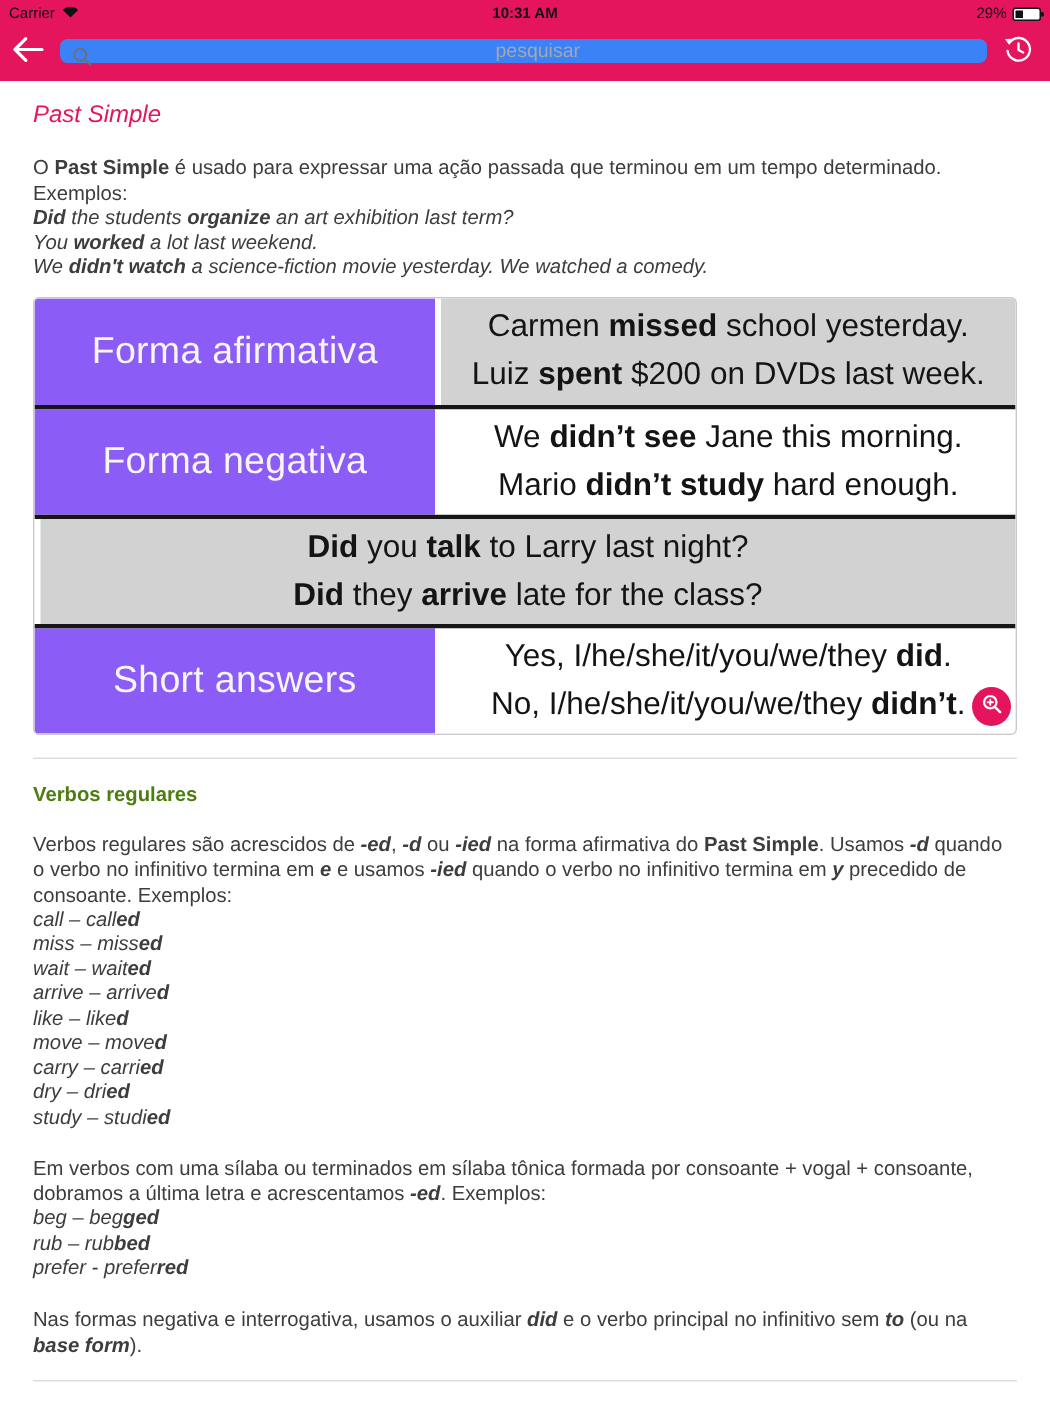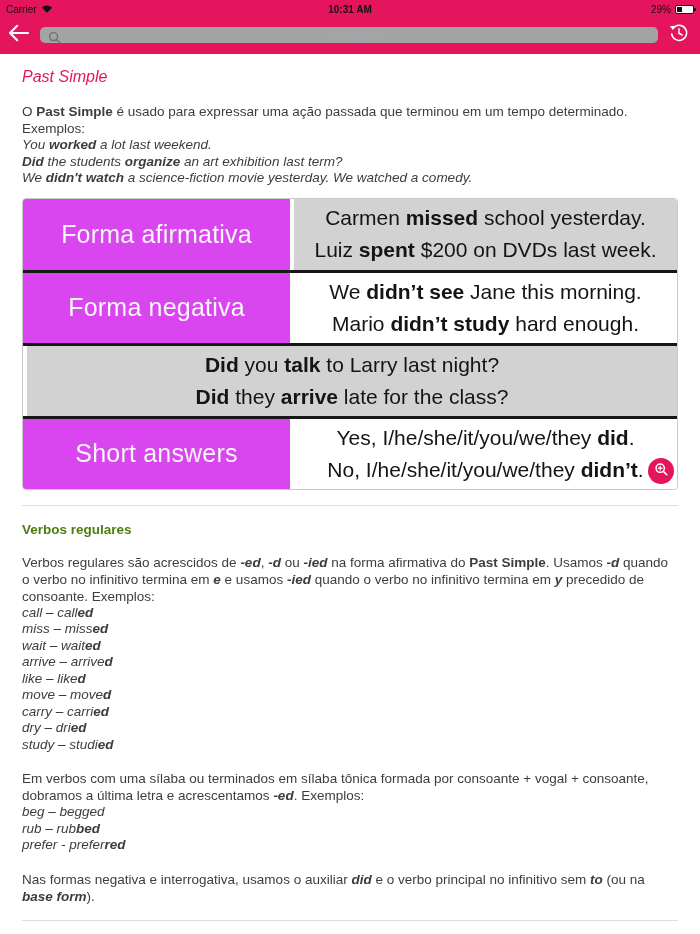--- a/index.html
+++ b/index.html
@@ -16,40 +16,40 @@
   .battery { position:relative; width:19px; height:9px; border:1px solid #151515;
              border-radius:2px; background:#fdfdfd; }
   .battery .fill { position:absolute; left:1px; top:1px; bottom:1px; width:29%; background:#111; }
   .battery .nub { position:absolute; right:-3px; top:2px; width:2px; height:3px; background:#151515; border-radius:0 1px 1px 0; }
 
   .navbar { display:flex; align-items:center; gap:8px; padding:5px 8px 0 6px; }
   .back-btn { width:26px; height:26px; display:flex; align-items:center; justify-content:center;
               background:transparent; border:none; cursor:pointer; flex:0 0 auto; }
   .search-wrap { position:relative; flex:1; }
   .search-wrap svg { position:absolute; left:8px; top:6px; }
-  .search-input { width:100%; height:16px; border:none; border-radius:5px; background:#a3a3a3;
+  .search-input { width:100%; height:16px; border:none; border-radius:5px; background:#3b82f6;
                   padding:0 8px 0 27px; font-size:13px; color:#333; outline:none;
                   font-family:"Liberation Sans", sans-serif;text-align:center; }
   .search-input::placeholder { color:#a6a6ad; }
   .history-btn { width:26px; height:26px; background:transparent; border:none; cursor:pointer;
                  display:flex; align-items:center; justify-content:center; flex:0 0 auto; }
 
   
   .content { padding:0 22px; }
   .page-title { color:#e4155d; font-style:italic; font-size:16px; font-weight:normal;
                 margin-top:14px; }
   .para { font-size:13.5px; line-height:17px; margin-top:17px; }
   .vlist div { font-size:13.5px; line-height:16.5px; }
 
   
   .gtable { position:relative; margin-top:11px; border:1px solid #c9c9c9; border-radius:4px;
             overflow:hidden; background:#fff; font-family:"Liberation Sans", sans-serif; }
   .t-row { display:flex; align-items:stretch; min-height:71px; }
   .t-row + .t-row { border-top:3px solid #161616; }
-  .t-label { width:267px; flex:0 0 267px; background:#d946ef; color:#f6f6f6;
+  .t-label { width:267px; flex:0 0 267px; background:#8b5cf6; color:#f6f6f6;
              display:flex; align-items:center; justify-content:center;
              font-size:25px; letter-spacing:0.2px; }
   .t-gutter { width:4px; flex:0 0 4px; background:#fff; }
   .t-content { flex:1; display:flex; flex-direction:column; align-items:center;
                justify-content:center; color:#141414; font-size:21px; line-height:32px;
                padding:3px 6px; text-align:center; }
   .shade-gray { background:#d2d2d2; }
   .shade-white { background:#ffffff; }
 
   .zoom-badge { position:absolute; right:3px; bottom:5px; width:26px; height:26px;
@@ -109,22 +109,22 @@
       </span>
     </button>
   </div>
 </div>
 
 <div class="content">
   <h1 class="page-title">Past Simple</h1>
 
   <p class="para"><span>O </span><span style="font-weight: bold;">Past Simple</span><span> é usado para expressar uma ação passada que terminou em um tempo determinado. Exemplos:</span></p>
   <div class="vlist">
+    <div><span style="font-weight: bold; font-style: italic;">Did</span><span style="font-style: italic;"> the students </span><span style="font-weight: bold; font-style: italic;">organize</span><span style="font-style: italic;"> an art exhibition last term?</span></div>
     <div><span style="font-style: italic;">You </span><span style="font-weight: bold; font-style: italic;">worked</span><span style="font-style: italic;"> a lot last weekend.</span></div>
-    <div><span style="font-weight: bold; font-style: italic;">Did</span><span style="font-style: italic;"> the students </span><span style="font-weight: bold; font-style: italic;">organize</span><span style="font-style: italic;"> an art exhibition last term?</span></div>
     <div><span style="font-style: italic;">We </span><span style="font-weight: bold; font-style: italic;">didn't watch</span><span style="font-style: italic;"> a science-fiction movie yesterday. We watched a comedy.</span></div>
   </div>
 
   <div class="gtable">
     <div class="t-row">
       <div class="t-label">Forma afirmativa</div>
       <div class="t-gutter"></div>
       <div class="t-content shade-gray">
         <div><span>Carmen </span><span style="font-weight: bold;">missed</span><span> school yesterday.</span></div>
         <div><span>Luiz </span><span style="font-weight: bold;">spent</span><span> $200 on DVDs last week.</span></div>
@@ -177,21 +177,21 @@
     <div><span style="font-style: italic;">arrive – arrive</span><span style="font-weight: bold; font-style: italic;">d</span></div>
     <div><span style="font-style: italic;">like – like</span><span style="font-weight: bold; font-style: italic;">d</span></div>
     <div><span style="font-style: italic;">move – move</span><span style="font-weight: bold; font-style: italic;">d</span></div>
     <div><span style="font-style: italic;">carry – carri</span><span style="font-weight: bold; font-style: italic;">ed</span></div>
     <div><span style="font-style: italic;">dry – dri</span><span style="font-weight: bold; font-style: italic;">ed</span></div>
     <div><span style="font-style: italic;">study – studi</span><span style="font-weight: bold; font-style: italic;">ed</span></div>
   </div>
 
   <p class="para"><span>Em verbos com uma sílaba ou terminados em sílaba tônica formada por consoante + vogal + consoante, dobramos a última letra e acrescentamos </span><span style="font-weight: bold; font-style: italic;">-ed</span><span>. Exemplos:</span></p>
   <div class="vlist">
-    <div><span style="font-style: italic;">beg – beg</span><span style="font-weight: normal; font-style: italic;">ged</span></div>
+    <div><span style="font-style: italic;">beg – beg</span><span style="font-weight: bold; font-style: italic;">ged</span></div>
     <div><span style="font-style: italic;">rub – rub</span><span style="font-weight: bold; font-style: italic;">bed</span></div>
     <div><span style="font-style: italic;">prefer - prefer</span><span style="font-weight: bold; font-style: italic;">red</span></div>
   </div>
 
   <p class="para"><span>Nas formas negativa e interrogativa, usamos o auxiliar </span><span style="font-weight: bold; font-style: italic;">did</span><span> e o verbo principal no infinitivo sem </span><span style="font-weight: bold; font-style: italic;">to</span><span> (ou na </span><span style="font-weight: bold; font-style: italic;">base form</span><span>).</span></p>
 
   <hr class="divider">
 
   <h2 class="section-heading">Verbos irregulares</h2>
 

